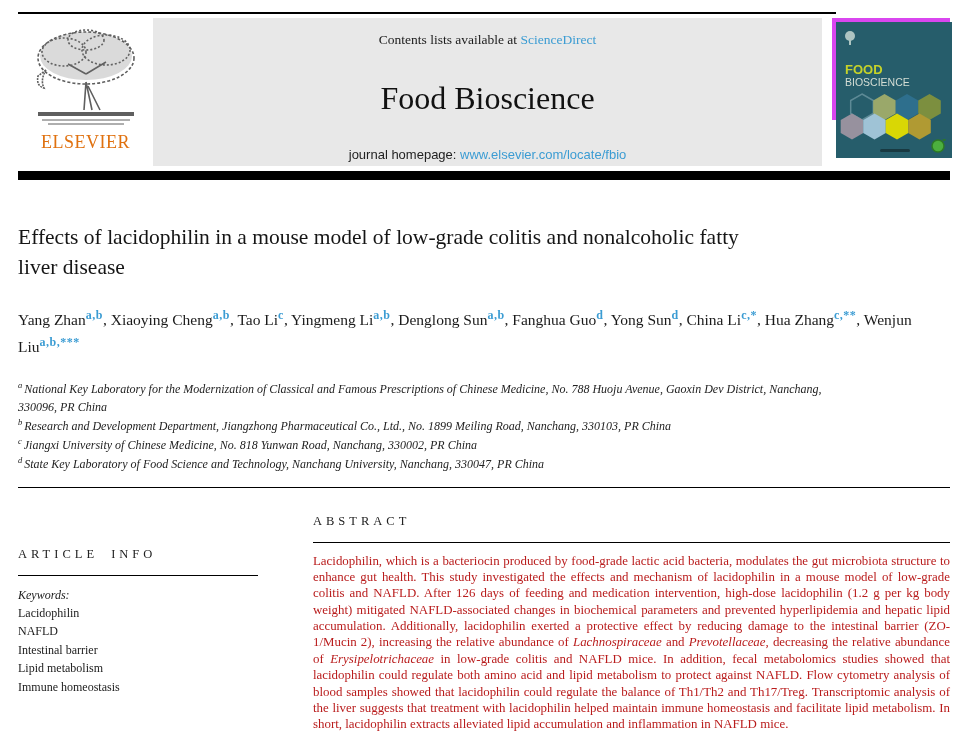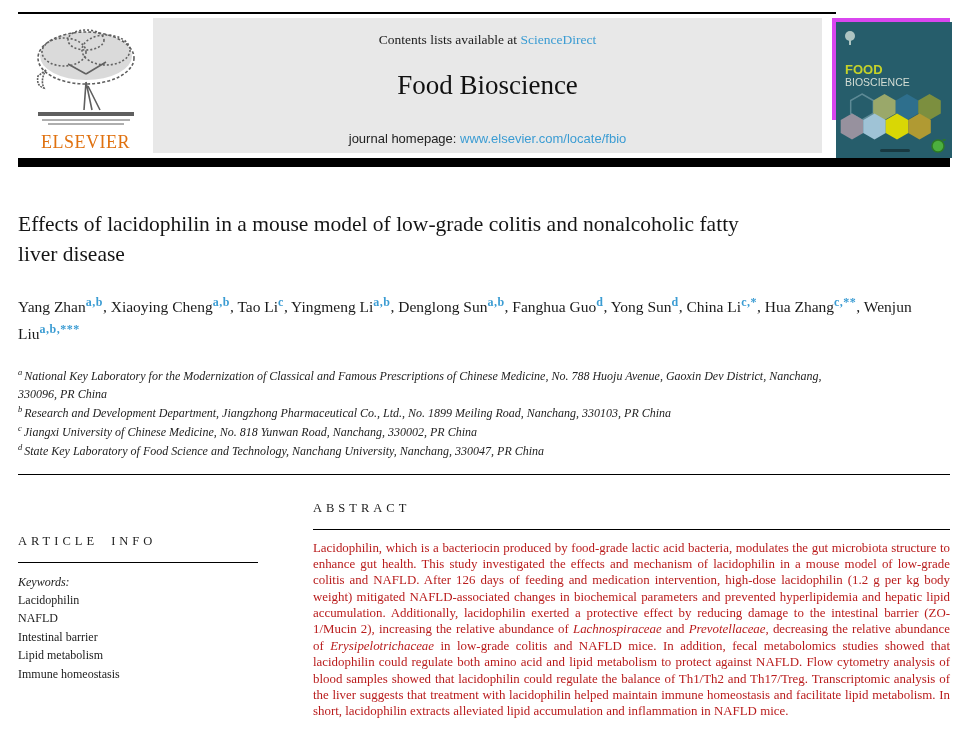--- a/index.html
+++ b/index.html
@@ -26,21 +26,21 @@
     font-size: 18px; letter-spacing: 0.5px;
     color: #e0710f; margin-top: 2px;
   }
   .header-box {
     flex: 1 1 auto; background: #e8e8e8;
     text-align: center; padding: 14px 10px 4px 10px;
     margin-right: 10px;
   }
   .contents-line { font-size: 13.5px; color: #1a1a1a; }
   .link { color: #3b9cd3; text-decoration: none; cursor: pointer; }
-  .journal-title { font-size: 27px; color: #111; margin-top: 22px; }
+  .journal-title { font-size: 32px; color: #111; margin-top: 32px; }
   .homepage-line {
     font-family: "Liberation Sans", sans-serif;
     font-size: 13px; color: #222; margin-top: 30px;
   }
   .cover-thumb {
     flex: 0 0 118px; width: 118px; height: 102px;
     border: 4px solid #d946ef; background: #15803d;
   }
   .thick-bar { margin: 5px 17px 0 18px; height: 9px; background: #000; }
 

